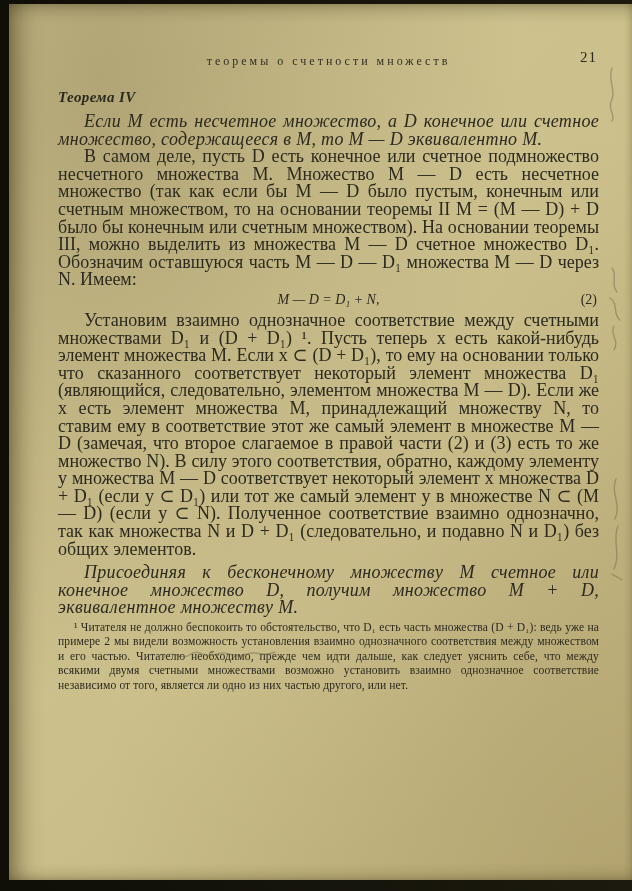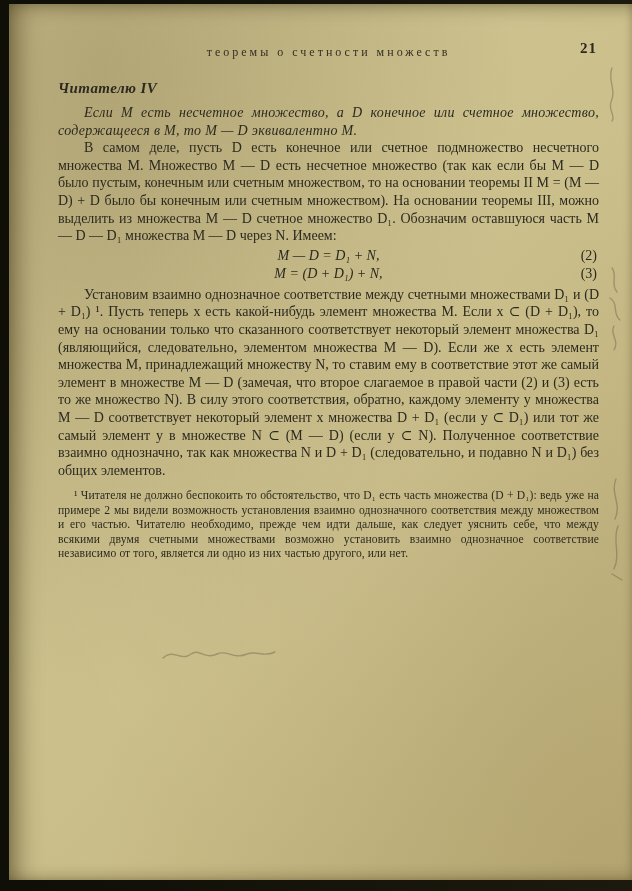--- a/index.html
+++ b/index.html
@@ -24,52 +24,52 @@
       linear-gradient(135deg,#d0c593 0%, #cbbf8b 55%, #c2b47e 100%);
     box-shadow:
       inset 20px 0 26px -14px rgba(55,45,15,0.60),
       inset -5px 0 10px -7px rgba(55,45,15,0.35),
       inset 0 12px 20px -14px rgba(55,45,15,0.55),
       inset 0 -10px 16px -12px rgba(55,45,15,0.45);
     color:#2c2a1f;
   }
   .inner{
     position:relative;
-    padding:32px 33px 12px 49px;
+    padding:41px 33px 12px 49px;
     height:100%;
     box-sizing:border-box;
   }
   .running-head{
     position:relative;
     text-align:center;
     margin:6px 0 20px 0;
     height:18px;
   }
   .running-title{
     font-size:12px;
     letter-spacing:3px;
     color:#332f22;
   }
   .page-number{
     position:absolute;
     right:2px; top:-2px;
     font-size:15px;
-    font-weight:bold;
+    font-weight:normal;
     letter-spacing:1px;
   }
   .theorem-head{
     font-weight:bold;
     font-style:italic;
     font-size:15px;
     margin:10px 0 7px 0;
     letter-spacing:0.4px;
   }
   p{
     margin:0;
-    font-size:14px;
+    font-size:18px;
     line-height:17.6px;
     text-align:justify;
     text-indent:26px;
   }
   p.statement{
     font-style:italic;
     letter-spacing:0.3px;
   }
   .eq-block{
     margin:2px 0 3px 0;
@@ -111,42 +111,39 @@
 
 <div class="scan-bg">
   <div class="page">
     <div class="inner">
 
       <div class="running-head">
         <span class="running-title">теоремы о счетности множеств</span>
         <span class="page-number">21</span>
       </div>
 
-      <div class="theorem-head">Читателю IV</div>
+      <div class="theorem-head">Теорема IV</div>
 
       <p class="statement">Если М есть несчетное множество, а D конечное или счетное множество, содержащееся в М, то М — D эквивалентно М.</p>
 
       <p>В самом деле, пусть D есть конечное или счетное подмножество несчетного множества М. Множество М — D есть несчетное множество (так как если бы М — D было пустым, конечным или счетным множеством, то на основании теоремы II М = (М — D) + D было бы конечным или счетным множеством). На основании теоремы III, можно выделить из множества М — D счетное множество D₁. Обозначим оставшуюся часть М — D — D₁ множества М — D через N. Имеем:</p>
 
       <div class="eq-block">
         <div class="eq-row">
           <span>М — D = D₁ + N,</span>
           <span class="eq-num">(2)</span>
         </div>
-        <div class="eq-row">
-          <span>М = (D + D₁) + N,</span>
-          <span class="eq-num">(3)</span>
-        </div>
       </div>
 
 
       <p>Установим взаимно однозначное соответствие между счетными множествами D₁ и (D + D₁) ¹. Пусть теперь х есть какой-нибудь элемент множества М. Если х ⊂ (D + D₁), то ему на основании только что сказанного соответствует некоторый элемент множества D₁ (являющийся, следовательно, элементом множества М — D). Если же х есть элемент множества М, принадлежащий множеству N, то ставим ему в соответствие этот же самый элемент в множестве М — D (замечая, что второе слагаемое в правой части (2) и (3) есть то же множество N). В силу этого соответствия, обратно, каждому элементу у множества М — D соответствует некоторый элемент х множества D + D₁ (если у ⊂ D₁) или тот же самый элемент у в множестве N ⊂ (М — D) (если у ⊂ N). Полученное соответствие взаимно однозначно, так как множества N и D + D₁ (следовательно, и подавно N и D₁) без общих элементов.</p>
 
       <div class="theorem5-gap"></div>
 
+      <p class="statement">Присоединяя к бесконечному множеству М счетное или конечное множество D, получим множество М + D, эквивалентное множеству М.</p>
 
       <p class="footnote">¹ Читателя не должно беспокоить то обстоятельство, что D₁ есть часть множества (D + D₁): ведь уже на примере 2 мы видели возможность установления взаимно однозначного соответствия между множеством и его частью. Читателю необходимо, прежде чем идти дальше, как следует уяснить себе, что между всякими двумя счетными множествами возможно установить взаимно однозначное соответствие независимо от того, является ли одно из них частью другого, или нет.</p>
 
     </div>
 
     <svg class="pencil" style="right:2px; top:260px;" width="26" height="90" viewBox="0 0 26 90">
       <path d="M8 4 C 14 12, 6 20, 13 28 M6 34 C 15 40, 8 50, 16 56 M10 62 C 5 70, 16 76, 10 86"></path>
     </svg>
     <svg class="pencil" style="right:4px; top:470px;" width="22" height="110" viewBox="0 0 22 110">
       <path d="M10 5 C 4 20, 16 30, 9 45 M12 52 C 6 66, 15 80, 8 95 M6 100 L 16 106"></path>

